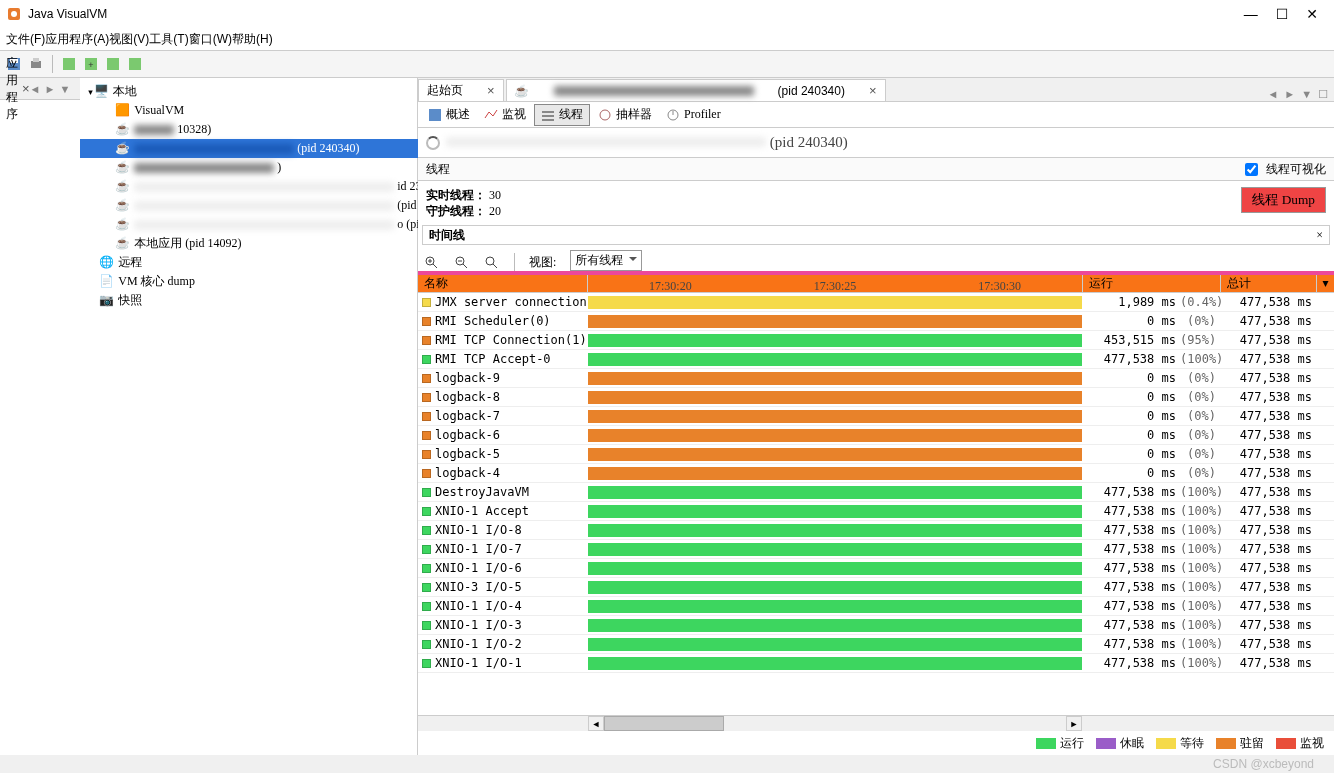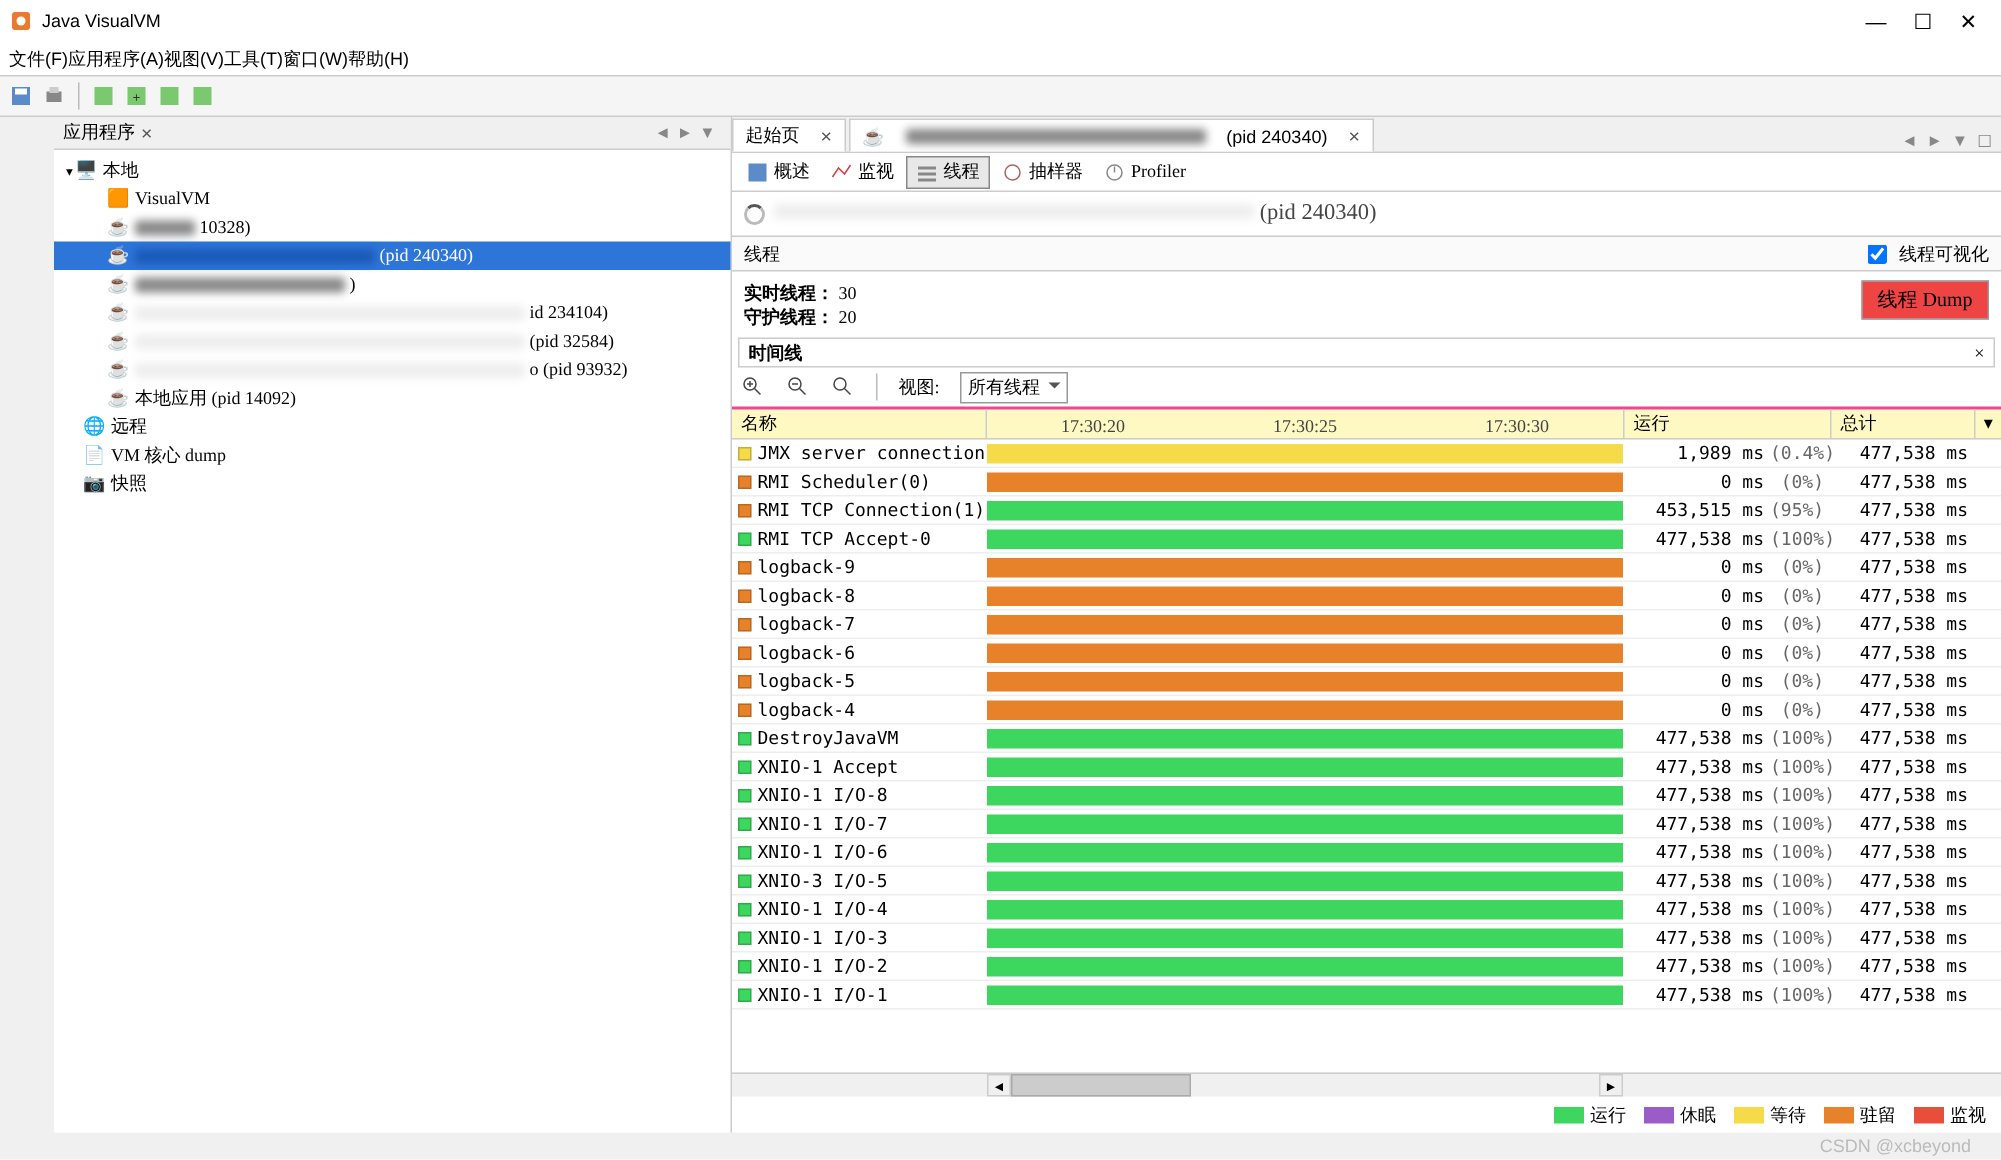--- a/index.html
+++ b/index.html
@@ -7,55 +7,55 @@
 .titlebar { height: 28px; background: #fff; display: flex; align-items: center; padding: 0 6px; justify-content: space-between; }
 .title-left { display: flex; align-items: center; gap: 6px; }
 .win-controls { display: flex; gap: 18px; padding-right: 10px; font-size: 14px; }
 .win-controls span { cursor: pointer; }
 .menubar { height: 22px; background: #fff; display: flex; align-items: center; padding: 0 6px; font-size: 12px; }
 .menubar span { cursor: pointer; }
 .toolbar { height: 28px; background: #f5f5f5; border-top: 1px solid #ccc; border-bottom: 1px solid #ccc; display: flex; align-items: center; padding: 0 4px; gap: 2px; }
 .tb-ico { width: 20px; height: 20px; display: flex; align-items: center; justify-content: center; cursor: pointer; }
 .tb-sep { width: 1px; height: 18px; background: #bbb; margin: 0 4px; }
 .splitter { display: flex; height: calc(773px - 28px - 22px - 28px - 18px); }
-.left { width: 452px; background: #fff; border-right: 1px solid #ccc; display: flex; flex-direction: column; margin-left: 36px; }
+.left { width: 418px; background: #fff; border-right: 1px solid #ccc; display: flex; flex-direction: row; }
 .left-header { height: 22px; background: #f0f0f0; border-bottom: 1px solid #ccc; display: flex; align-items: center; padding: 0 6px; justify-content: space-between; }
 .left-header-title { display: flex; align-items: center; gap: 4px; }
 .left-header .x { cursor: pointer; font-size: 13px; color: #555; }
 .right-arrows { margin-left: auto; display: flex; gap: 4px; font-size: 11px; color: #888; padding-right: 4px; }
 .tree { padding: 4px 0; }
 .tree-row { height: 19px; display: flex; align-items: center; padding-left: 6px; white-space: nowrap; font-family: SimSun; cursor: pointer; }
 .tree-row.sel { background: #2e75d8; color: #fff; }
 .tr-ind { display: inline-block; }
 .tr-ico { width: 14px; height: 14px; margin-right: 4px; display: inline-flex; align-items: center; justify-content: center; }
 .blur { filter: blur(3px); display: inline-block; background: #888; height: 10px; border-radius: 2px; }
 .right { flex: 1; display: flex; flex-direction: column; background: #fff; }
 .tabs { height: 24px; display: flex; border-bottom: 1px solid #ccc; background: #f0f0f0; align-items: flex-end; }
-.tab { height: 22px; border: 1px solid #ccc; border-bottom: none; background: #fff; padding: 0 8px; display: flex; align-items: center; gap: 14px; margin-right: 2px; font-size: 12px; cursor: pointer; }
+.tab { height: 22px; border: 1px solid #ccc; border-bottom: none; background: #fff; padding: 0 8px; display: flex; align-items: center; gap: 24px; margin-right: 2px; font-size: 12px; cursor: pointer; }
 .tab .x { font-size: 13px; color: #555; }
 .nav-icons { margin-left: auto; display: flex; gap: 6px; padding-right: 6px; font-size: 11px; color: #888; }
 .subtabs { height: 26px; display: flex; align-items: center; border-bottom: 1px solid #ccc; padding: 0 4px; gap: 2px; }
 .subtab { height: 22px; padding: 0 6px; display: flex; align-items: center; gap: 4px; cursor: pointer; font-family: SimSun; }
 .subtab.active { border: 1px solid #888; background: #e8e8e8; }
 .head-row { padding: 6px 8px; display: flex; align-items: center; gap: 6px; font-family: SimSun; color: #444; }
 .spinner { width: 14px; height: 14px; border: 2px solid #bbb; border-top-color: #555; border-radius: 50%; }
 .thread-header { height: 24px; border-top: 1px solid #ccc; border-bottom: 1px solid #ccc; background: #fafafa; display: flex; align-items: center; justify-content: space-between; padding: 0 8px; }
 .thread-header label { display: flex; gap: 8px; align-items: center; }
 .stats { padding: 6px 8px; display: flex; justify-content: space-between; align-items: flex-start; }
 .stats-left { font-family: SimSun; line-height: 16px; }
 .stats-left b { font-weight: bold; }
 .dump-btn { border: 1px solid #999; background: #ef4444; padding: 3px 10px; cursor: pointer; font-family: SimSun; }
 .timeline-header { height: 20px; border: 1px solid #ccc; display: flex; align-items: center; justify-content: space-between; padding: 0 6px; margin: 0 4px; font-family: SimSun; }
 .timeline-header .x { cursor: pointer; }
-.tl-tools { height: 26px; display: flex; align-items: center; gap: 14px; padding: 0 6px; }
+.tl-tools { height: 26px; display: flex; align-items: flex-end; gap: 14px; padding: 0 6px; }
 .mag { width: 16px; height: 16px; cursor: pointer; }
 .vsep { width: 1px; height: 18px; background: #bbb; }
 .select { border: 1px solid #999; background: #fff; padding: 1px 18px 1px 4px; position: relative; cursor: pointer; font-family: SimSun; }
 .select:after { content: ''; position: absolute; right: 4px; top: 6px; border: 4px solid transparent; border-top-color: #555; }
-.grid-header { height: 22px; display: flex; border-top: 2px solid #ec4899; border-bottom: 1px solid #ccc; background: #fef9c3; font-family: SimSun; }
+.grid-header { height: 22px; display: flex; border-top: 4px solid #ec4899; border-bottom: 1px solid #ccc; background: #f97316; font-family: SimSun; }
 .gh-name { width: 170px; border-right: 1px solid #ccc; padding-left: 6px; display: flex; align-items: center; }
 .gh-tl { flex: 1; display: flex; position: relative; }
 .gh-tick { flex: 1; text-align: center; line-height: 22px; color: #444; }
 .gh-run { width: 138px; border-left: 1px solid #ccc; padding-left: 6px; display: flex; align-items: center; }
 .gh-tot { width: 96px; border-left: 1px solid #ccc; padding-left: 6px; display: flex; align-items: center; }
 .gh-end { width: 18px; border-left: 1px solid #ccc; display: flex; align-items: center; justify-content: center; cursor: pointer; }
 .grid-body { overflow-y: auto; flex: 1; }
 .grow { height: 19px; display: flex; font-family: SimSun, monospace; font-size: 12px; border-bottom: 1px solid #eee; }
 .gc-name { width: 170px; display: flex; align-items: center; padding-left: 4px; white-space: nowrap; overflow: hidden; }
 .sq { width: 9px; height: 9px; display: inline-block; margin-right: 4px; border: 1px solid rgba(0,0,0,0.2); flex-shrink: 0; }

